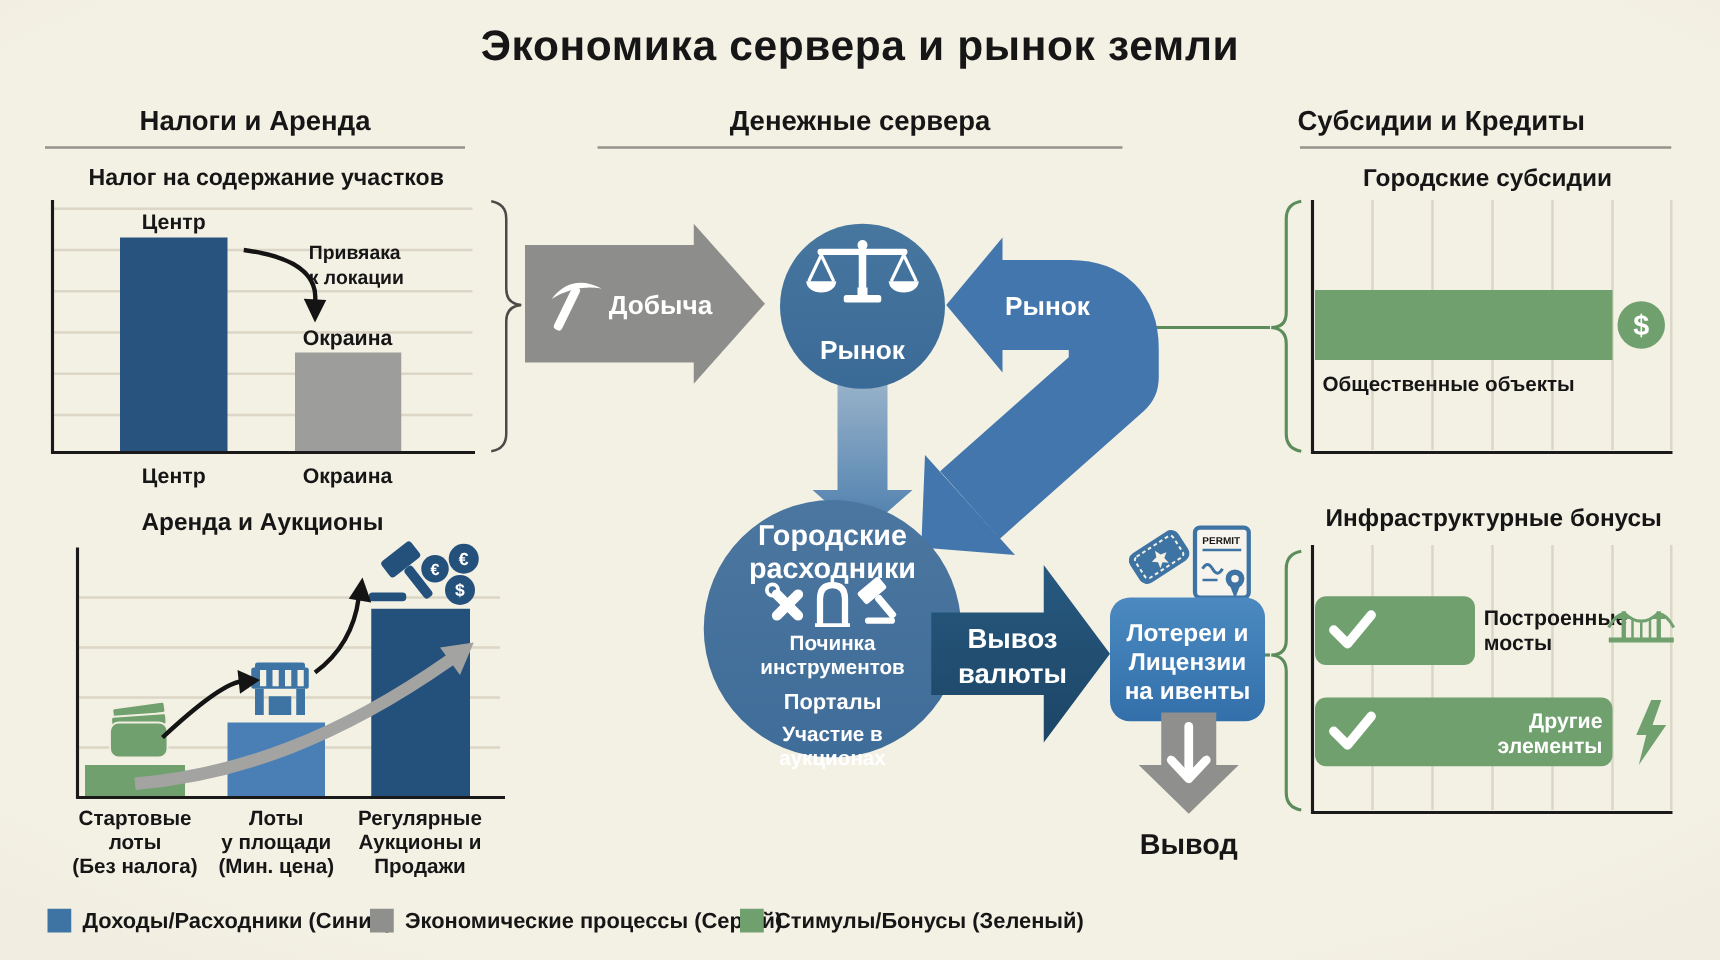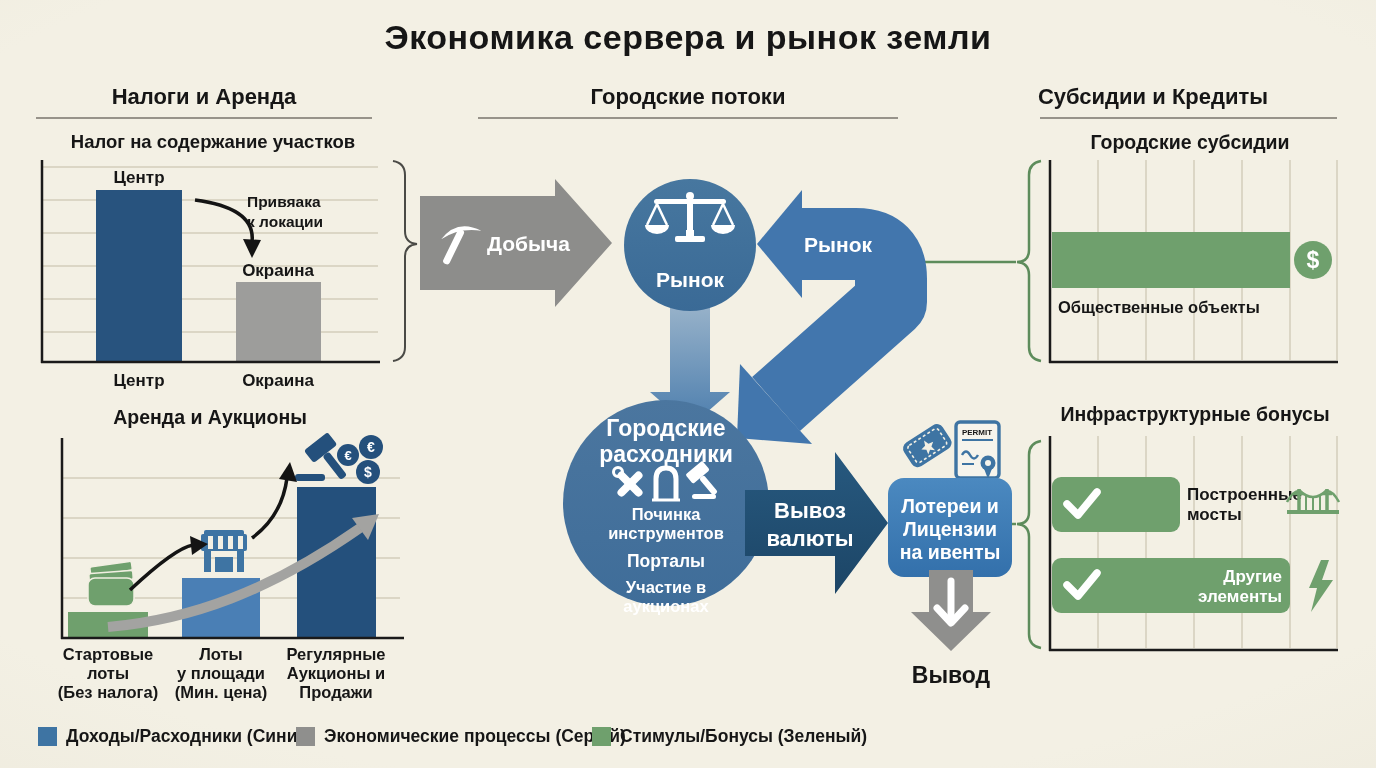--- a/index.html
+++ b/index.html
@@ -21,21 +21,21 @@
   .sq-green{background:#6fa06d;}
 </style>
 </head>
 <body>
 
 <div class="canvas">
 
   <div class="abs col-header" style="left:36px;width:336px;">Налоги и Аренда</div>
   <div class="abs main-title">Экономика сервера и рынок земли</div>
   <div class="abs col-rule" style="left:36px;width:336px;"></div>
-  <div class="abs col-header" style="left:478px;width:420px;">Городские потоки</div>
+  <div class="abs col-header" style="left:478px;width:420px;">Денежные сервера</div>
   <div class="abs col-rule" style="left:478px;width:420px;"></div>
   <div class="abs col-header" style="left:1004px;width:298px;">Субсидии и Кредиты</div>
   <div class="abs col-rule" style="left:1040px;width:297px;"></div>
 
   <svg class="abs" style="left:0;top:0;" width="1376" height="768">
     <path d="M 393 161 Q 405 163 405 175 L 405 231 Q 405 243 417 244 Q 405 245 405 257 L 405 347 Q 405 359 393 361" fill="none" stroke="#4a4a46" stroke-width="2"></path>
     <path d="M 922 262 H 1016" fill="none" stroke="#5d8c5b" stroke-width="2.5"></path>
     <path d="M 1041 161 Q 1029 163 1029 175 L 1029 250 Q 1029 262 1017 262 Q 1029 263 1029 275 L 1029 347 Q 1029 359 1041 361" fill="none" stroke="#5d8c5b" stroke-width="2.5"></path>
     <path d="M 1010 524 H 1016" fill="none" stroke="#5d8c5b" stroke-width="2.5"></path>
     <path d="M 1041 441 Q 1029 443 1029 455 L 1029 512 Q 1029 524 1017 524 Q 1029 525 1029 537 L 1029 634 Q 1029 646 1041 648" fill="none" stroke="#5d8c5b" stroke-width="2.5"></path>

